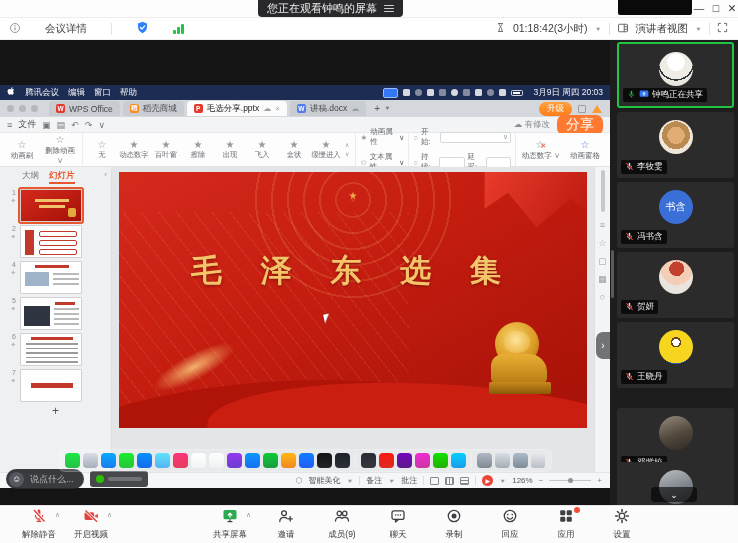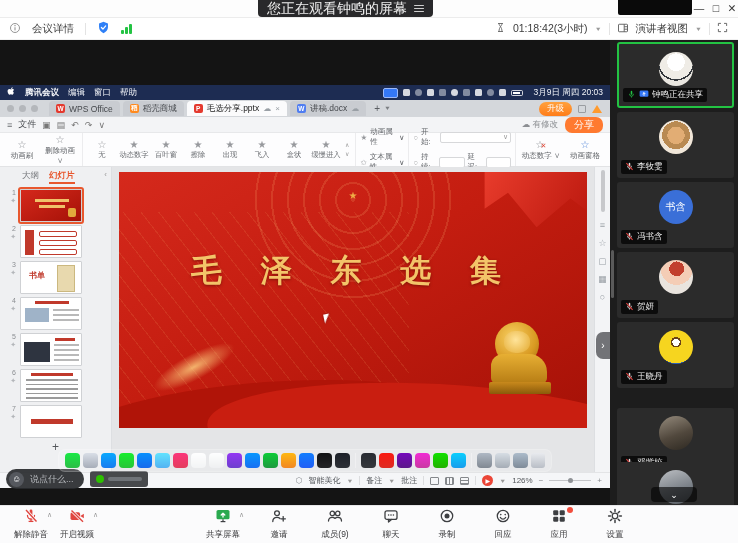--- a/index.html
+++ b/index.html
@@ -2,29 +2,29 @@
 <html><head>
 <meta charset="utf-8">
 <style>
   *{margin:0;padding:0;box-sizing:border-box}
   html,body{width:738px;height:543px;overflow:hidden;background:#000;font-family:"Liberation Sans",sans-serif;}
   .abs{position:absolute}
   #app{position:relative;width:738px;height:543px;background:#fff}
 
   
   #titlebar{left:0;top:0;width:738px;height:18px;background:#fdfdfd;border-bottom:1px solid #ececec}
-  #banner-pill{left:258px;top:0;height:17px;background:rgba(28,28,30,.94);border-radius:0 0 4px 4px;color:#ededed;font-size:14px;display:flex;align-items:center;gap:7px;padding:0 9px}
+  #banner-pill{left:258px;top:0;height:17px;background:rgba(28,28,30,.94);border-radius:0 0 4px 4px;color:#ededed;font-size:11px;display:flex;align-items:center;gap:7px;padding:0 9px}
   .burger{display:inline-block;width:10px}
   .burger i{display:block;height:1.2px;background:#cfcfcf;margin:1.6px 0;border-radius:1px}
   #top-darkbox{left:618px;top:0;width:74px;height:15px;background:#0a0a0a;border-radius:0 0 2px 2px}
   .winctl{top:2px;font-size:10.5px;color:#3d3d3d;width:14px;text-align:center;cursor:default}
 
   
   #meetingbar{left:0;top:18px;width:738px;height:22px;background:#fff;border-bottom:1px solid #f0f0f0;display:flex;align-items:center;font-size:10.5px;color:#3c3c3c}
-  #meetingbar .lft{display:flex;align-items:center;gap:11px;padding-left:9px}
+  #meetingbar .lft{display:flex;align-items:center;gap:24px;padding-left:9px}
   #meetingbar .rgt{display:flex;align-items:center;gap:7px;margin-left:auto;padding-right:10px}
   .vdiv{width:1px;height:12px;background:#e3e3e3}
   .sigbars{display:flex;align-items:flex-end;gap:1.5px;height:10px}
   .sigbars i{width:2.5px;background:#23c343;border-radius:1px}
   .caret-d{font-size:7px;color:#9a9a9a;transform:scaleY(.8)}
 
   
   #stage{left:0;top:40px;width:610px;height:465px;background:#141414;overflow:hidden}
   #macbar{left:0;top:45px;width:610px;height:15px;background:#1d2c52;display:flex;align-items:center;color:#f2f4f8;font-size:8.5px;gap:9px;padding:0 7px}
   #mac-menus{display:flex;gap:9px}
@@ -46,21 +46,21 @@
   .tabico{width:9px;height:9px;border-radius:2px;color:#fff;font-size:6.5px;font-weight:bold;display:flex;align-items:center;justify-content:center}
   .cloudy{color:#9aa0a6;font-size:8px}
   #wps-upg{margin-left:auto;display:flex;align-items:center;gap:6px;padding-right:8px}
   #upgrade-pill{background:linear-gradient(180deg,#ffa13d,#ff7d1a);color:#fff;font-size:8.5px;padding:1px 8px;border-radius:8px}
   #wps-menurow{left:0;top:17px;width:610px;height:16px;background:#f3f4f6;display:flex;align-items:center;font-size:9px;color:#4b4e52;gap:6px;padding:0 7px;border-bottom:1px solid #e7e8ea}
   #quickbar{display:flex;gap:6px;color:#777;font-size:9px}
   #ribbon-tabs{display:flex;gap:11px;margin-left:32px}
   .rtab{padding:1px 1px 2px;cursor:default}
   .rtab.on{color:#e8572e;border-bottom:2px solid #e8572e;font-weight:bold}
   #menurow-right{margin-left:auto;display:flex;align-items:center;gap:7px}
-  #share-btn{background:#ff7a30;color:#fff;padding:1px 9px;border-radius:7px;font-size:10px}
+  #share-btn{background:#ff7a30;color:#fff;padding:1px 9px;border-radius:7px;font-size:14px}
   #modified{color:#8b8e92;font-size:8.5px}
 
   
   #ribbon{left:0;top:33px;width:610px;height:34px;background:#fdfdfe;border-bottom:1px solid #e2e3e5;display:flex;align-items:stretch}
   .rgroup{display:flex;align-items:center;padding:0 4px;border-right:1px solid #ececee;gap:2px}
   .ribbtn{width:36px;text-align:center;color:#63666a;font-size:7.5px;line-height:1.25;cursor:default}
   .ribbtn .st{display:block;font-size:10px;color:#8a8d92}
   .galitem{width:30px;text-align:center;font-size:7.3px;color:#6a6d71;cursor:default}
   .galitem .st{display:block;font-size:10px;color:#97999d}
   .galarrows{display:flex;flex-direction:column;font-size:6px;color:#9b9b9b;line-height:1.4;padding:0 2px}
@@ -150,21 +150,21 @@
   .av.photo-gray{background:linear-gradient(160deg,#bcbfc3,#7d838a 55%,#54595f)}
   .badge{position:absolute;left:4px;bottom:4px;background:rgba(0,0,0,.72);border-radius:2px;display:flex;align-items:center;gap:3px;padding:1px 4px;color:#eee;font-size:8.5px;white-space:nowrap}
   #expand-chip{position:absolute;left:50%;transform:translateX(-50%);top:447px;width:46px;height:15px;background:rgba(0,0,0,.6);border-radius:4px;color:#fff;display:flex;align-items:center;justify-content:center;font-size:9px}
 
   
   #bottombar{left:0;top:505px;width:738px;height:38px;background:#fbfbfc;border-top:1px solid #e7e7e9;display:flex;align-items:center}
   .bbtn{display:flex;flex-direction:column;align-items:center;width:46px;position:relative;cursor:default}
   .bbtn .lab{font-size:8.5px;color:#3b3b3d;margin-top:1px;white-space:nowrap}
   .bbtn .car{position:absolute;right:2px;top:3px;font-size:7px;color:#9a9a9a}
   .bbtn .dot{position:absolute;right:9px;top:-1px;width:6px;height:6px;border-radius:50%;background:#f24d3d}
-  #bb-left{display:flex;padding-left:8px;}
+  #bb-left{display:flex;padding-left:16px;gap:6px}
   #bb-center{display:flex;gap:10px;margin:0 auto}
   #leave-btn{position:absolute;right:10px;top:512px;border:1px solid #e64340;color:#e64340;background:#fff;border-radius:4px;font-size:10.5px;padding:4px 13px}
 </style>
 </head>
 <body>
 
 <div id="app">
 
   <div class="abs" id="titlebar"></div>
   <div class="abs" id="banner-pill">
@@ -229,21 +229,21 @@
   </div>
 
   <div class="abs" id="stage">
 
     <div class="abs" id="macbar">
       <span id="ic-apple"><svg width="9" height="9" viewBox="0 0 16 16" xmlns="http://www.w3.org/2000/svg">
             <path fill="#fff" d="M11 8.2c0-2 1.6-3 1.7-3.1-.9-1.4-2.4-1.6-2.9-1.6-1.2-.1-2.4.7-3 .7-.6 0-1.6-.7-2.6-.7C2.9 3.5 1 4.8 1 7.4c0 1.6.6 3.3 1.4 4.4.7 1 1.3 1.9 2.2 1.9.9 0 1.2-.6 2.3-.6 1.1 0 1.4.6 2.3.6.9 0 1.5-.9 2.1-1.8.7-1 .9-2 .9-2.1 0 0-1.8-.7-1.8-2.7z"></path>
             <path fill="#fff" d="M9.4 2.6c.5-.6.8-1.4.7-2.2-.7 0-1.5.5-2 1.1-.4.5-.8 1.3-.7 2.1.8.1 1.5-.4 2-1z"></path>
           </svg></span>
       <span id="mac-menus">
-          <span style="font-weight: bold;">腾讯会议</span>
+          <span style="font-weight: normal;">腾讯会议</span>
           <span>编辑</span>
           <span>窗口</span>
           <span>帮助</span>
         </span>
       <span id="mac-right">
         <span id="mac-sharebox"></span>
       <span class="mb-ic"></span>
           <span class="mb-ic round dim"></span>
           <span class="mb-ic"></span>
           <span class="mb-ic dim"></span>
@@ -371,27 +371,20 @@
             <div class="thumbrow">
               <div class="thumbnum">2<br><span style="color:#b3b6ba">✦</span></div>
               <div class="thumb">
                 <div style="position:absolute;left:4px;top:4px;width:9px;height:25px;background:#c0392b"></div>
                 <div style="position:absolute;left:18px;top:5px;width:38px;height:6px;border:1px solid #c0392b;border-radius:2px"></div>
                 <div style="position:absolute;left:18px;top:14px;width:38px;height:6px;border:1px solid #c0392b;border-radius:2px"></div>
                 <div style="position:absolute;left:18px;top:23px;width:38px;height:6px;border:1px solid #c0392b;border-radius:2px"></div>
               </div>
             </div>
             <div class="thumbrow">
-              <div class="thumbnum">3<br><span style="color:#b3b6ba">✦</span></div>
-              <div class="thumb">
-                <div style="position:absolute;left:8px;top:8px;width:16px;height:16px;color:#c0392b;font-size:8px;font-weight:bold">书单</div>
-                <div style="position:absolute;right:6px;top:3px;width:18px;height:27px;background:#e8d9ae;border:1px solid #cbb87f"></div>
-              </div>
-            </div>
-            <div class="thumbrow">
               <div class="thumbnum">4<br><span style="color:#b3b6ba">✦</span></div>
               <div class="thumb">
                 <div style="position:absolute;left:14px;top:3px;width:34px;height:3px;background:#c0392b"></div>
                 <div style="position:absolute;left:4px;top:10px;width:24px;height:14px;background:#9fb3c8"></div>
                 <div style="position:absolute;left:32px;top:11px;width:26px;height:2px;background:#b9b9b9"></div>
                 <div style="position:absolute;left:32px;top:16px;width:26px;height:2px;background:#b9b9b9"></div>
                 <div style="position:absolute;left:32px;top:21px;width:26px;height:2px;background:#b9b9b9"></div>
               </div>
             </div>
             <div class="thumbrow">

